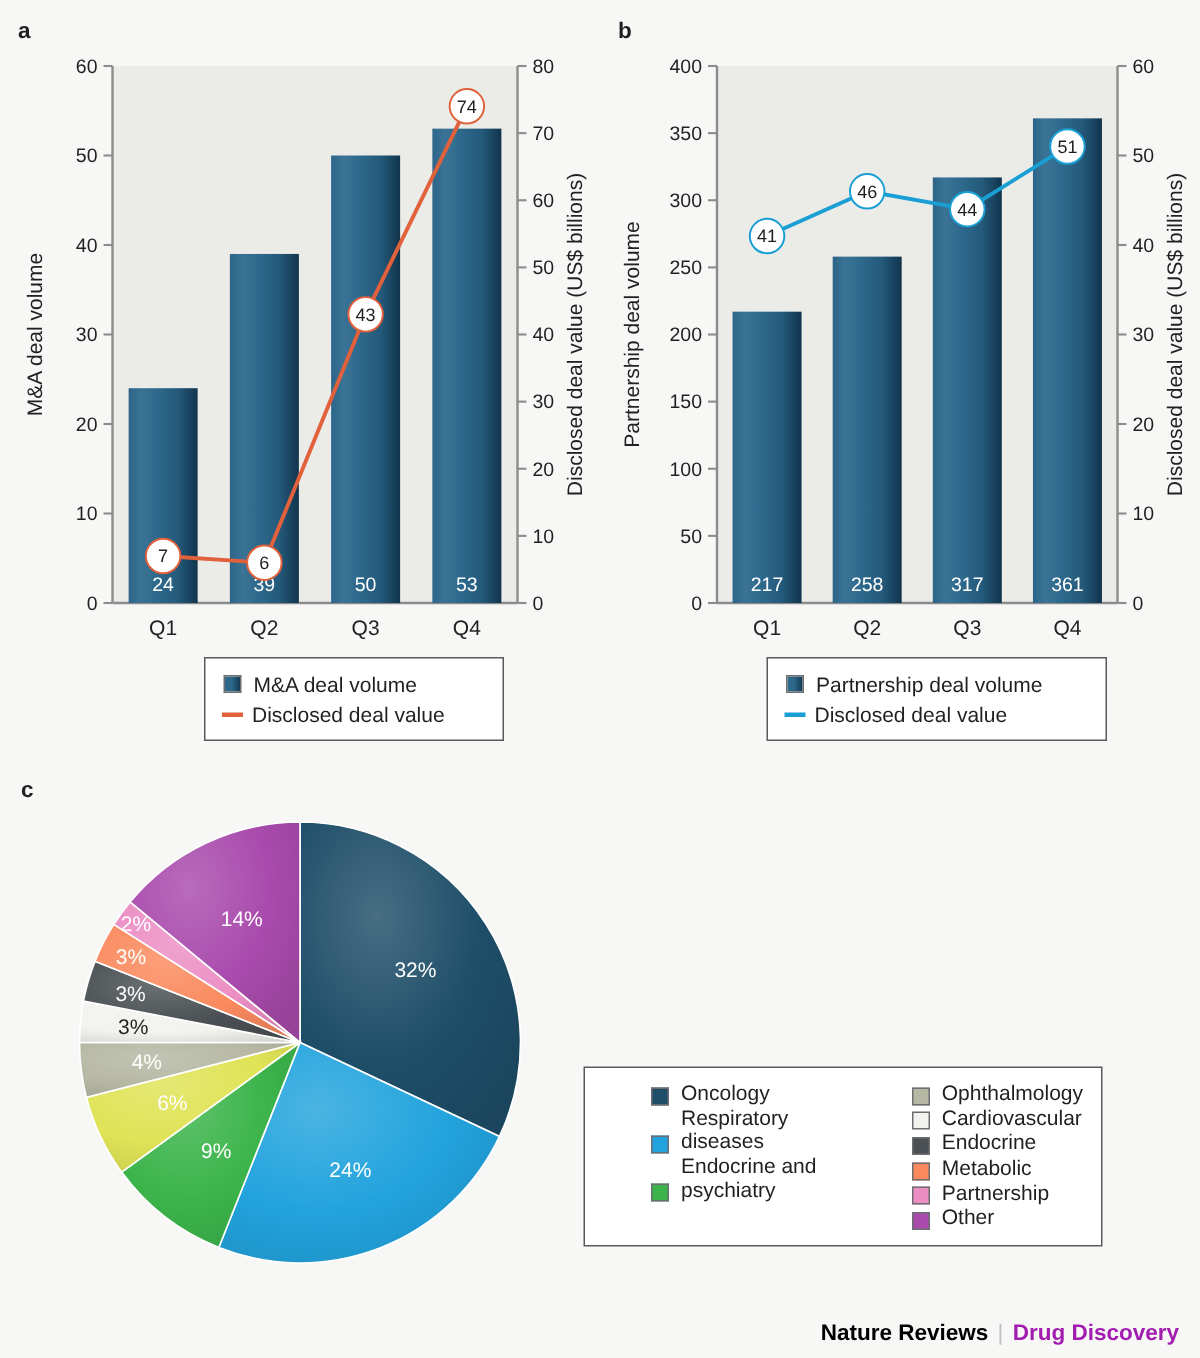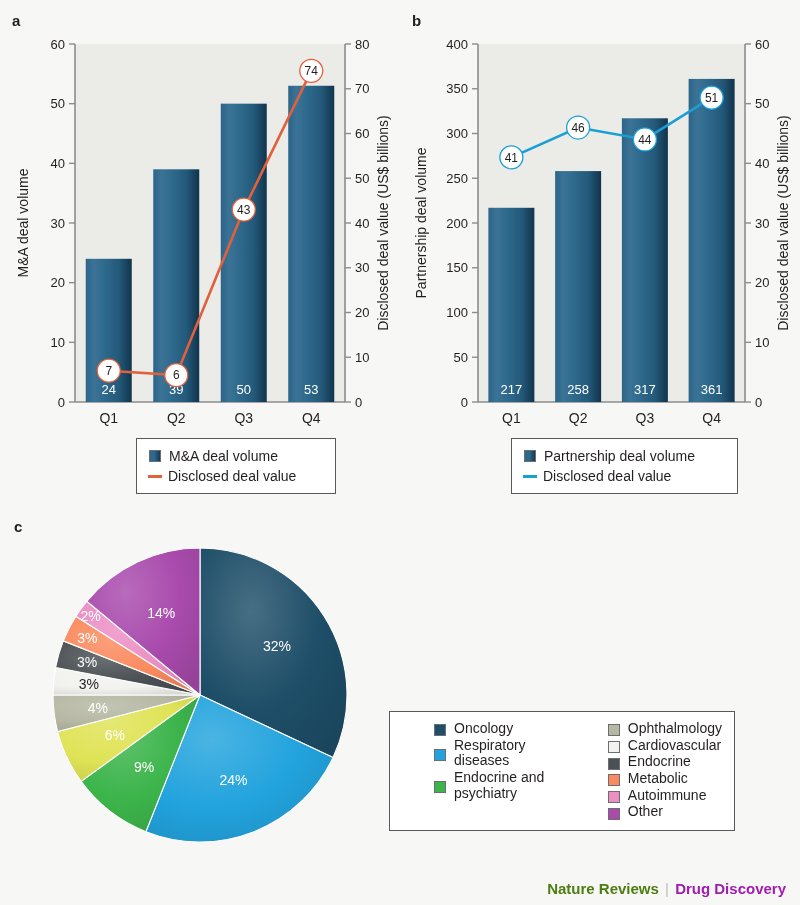--- a/index.html
+++ b/index.html
@@ -38,28 +38,28 @@
   .legend-line{
     width:14px;height:3px;margin-right:6px;flex:0 0 14px;
     margin-left:-1px;
   }
   .legend-label{font-size:14px;color:#231f20;white-space:nowrap;line-height:1.05;}
   .legend-ab{padding:7px 12px 7px 12px;}
   #legend-c{
     display:flex;gap:26px;padding:9px 12px 9px 12px;
   }
   #legend-c .col{display:flex;flex-direction:column;}
-  #legend-c .legend-row{align-items:center;height:auto;margin-bottom:1px;padding-left:32px;}
+  #legend-c .legend-row{align-items:flex-end;height:auto;margin-bottom:1px;padding-left:32px;}
   #legend-c .legend-swatch{margin-top:3px;}
   #legend-c .legend-label{white-space:pre-line;line-height:1.12;}
   .footer{
     position:absolute;right:14px;bottom:8px;
     font-size:15px;font-weight:bold;
   }
-  .footer .nr{color:#4d7c0f;}
+  .footer .nr{color:#000000;}
   .footer .sep{color:#bcbec0;font-weight:normal;padding:0 2px;}
   .footer .dd{color:#a21caf;}
 </style>
 </head>
 <body>
 
 <div class="panel-letter" style="left:12px;top:12px;">a</div>
 
 <svg class="chart-svg" id="svg-a" width="400" height="430">
     <defs>
@@ -332,21 +332,21 @@
       <div class="legend-row">
         <span class="legend-swatch" style="background: rgb(75, 80, 84);"></span>
         <span class="legend-label">Endocrine</span>
       </div>
       <div class="legend-row">
         <span class="legend-swatch" style="background: rgb(250, 138, 94);"></span>
         <span class="legend-label">Metabolic</span>
       </div>
       <div class="legend-row">
         <span class="legend-swatch" style="background: rgb(236, 142, 196);"></span>
-        <span class="legend-label">Autoimmune</span>
+        <span class="legend-label">Partnership</span>
       </div>
       <div class="legend-row">
         <span class="legend-swatch" style="background: rgb(169, 75, 173);"></span>
         <span class="legend-label">Other</span>
       </div>
     </div>
   </div>
 
 <div class="footer">
   <span class="nr">Nature Reviews</span>

